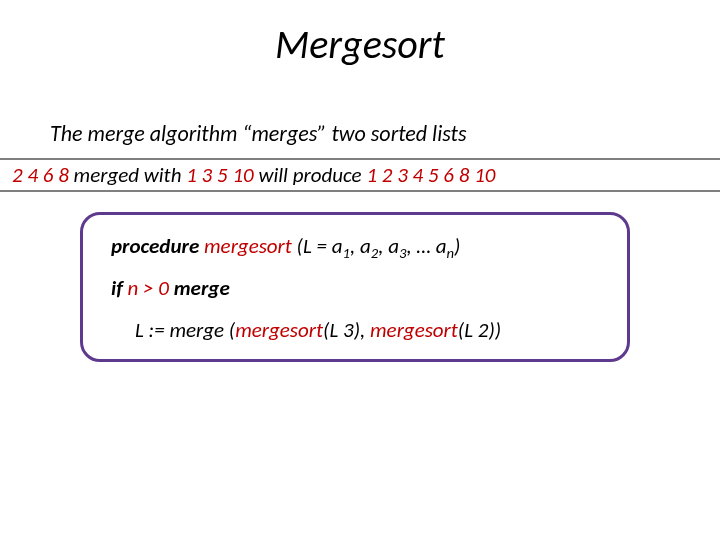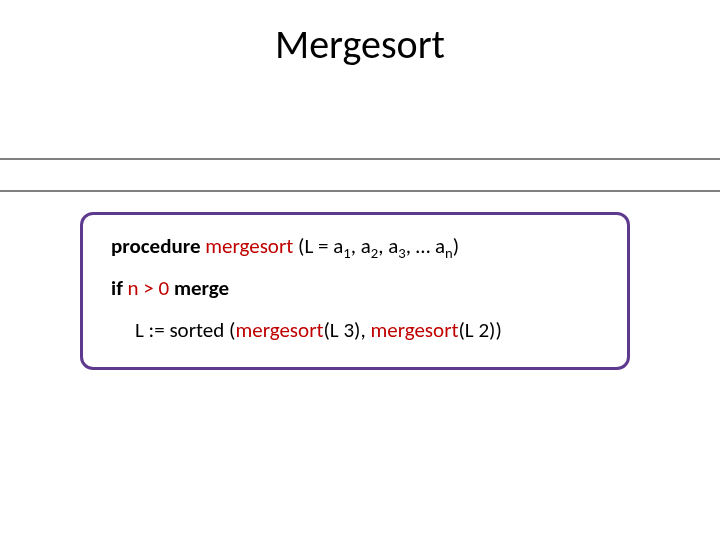--- a/index.html
+++ b/index.html
@@ -10,20 +10,21 @@
     background: #fff;
     font-family: Calibri, Arial, sans-serif;
     color: #000;
     overflow: hidden;
   }
   .slide {
     position: relative;
     width: 720px;
     height: 464px;
     box-sizing: border-box;
+    font-style: italic;
   }
   .title {
     position: absolute;
     top: 20px;
     left: 0;
     width: 720px;
     text-align: center;
     font-size: 40px;
     font-weight: 400;
   }
@@ -50,58 +51,62 @@
     background: #7f7f7f;
   }
   .line-top { top: 158px; }
   .line-bot { top: 190px; }
   .pill {
     position: absolute;
     top: 212px;
     left: 80px;
     width: 550px;
     border: 3px solid #5e3a8f;
-    border-radius: 13px;
-    padding: 18px 28px 24px 28px;
+    border-radius: 20px;
+    padding: 18px 28px 16px 28px;
     box-sizing: border-box;
     font-size: 21px;
   }
   .pill .row {
     margin-bottom: 16px;
   }
   .pill .row:last-child { margin-bottom: 0; }
   .indent1 { margin-left: 24px; }
   sub { font-size: 0.7em; vertical-align: sub; line-height: 0; }
   b { font-weight: 700; }
 </style>
 </head>
 <body>
 
 <div class="slide">
 
   <div class="title">Mergesort</div>
 
+  <div class="subtitle">The merge algorithm “merges” two sorted lists</div>
 
   <div class="line line-top"></div>
 
+  <div class="example-row">
+    <span class="red">2  4  6  8</span><span> merged with </span><span class="red">1  3  5 10</span><span> will produce </span><span class="red">1  2  3  4  5  6  8  10</span>
+  </div>
 
   <div class="line line-bot"></div>
 
   <div class="pill">
 
     <div class="row">
       <b>procedure</b><span class="red"> mergesort </span><span>(L = a</span><sub>1</sub><span>, a</span><sub>2</sub><span>, a</span><sub>3</sub><span>, … a</span><sub>n</sub><span>)</span>
     </div>
 
     <div class="row">
       <b>if </b><span class="red">n &gt;  0</span><b> merge</b>
     </div>
 
 
 
 
     <div class="row indent1">
-      <span>L := sorted (</span><span class="red">mergesort</span><span>(L 3), </span><span class="red">mergesort</span><span>(L 2))</span>
+      <span>L := merge (</span><span class="red">mergesort</span><span>(L 3), </span><span class="red">mergesort</span><span>(L 2))</span>
     </div>
 
   </div>
 
 </div>
 
 </body></html>

